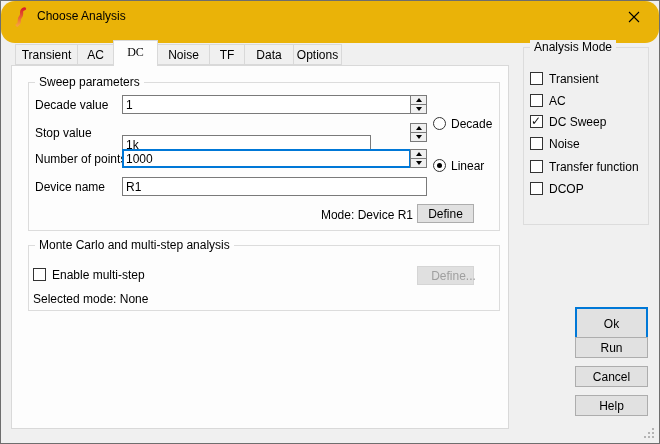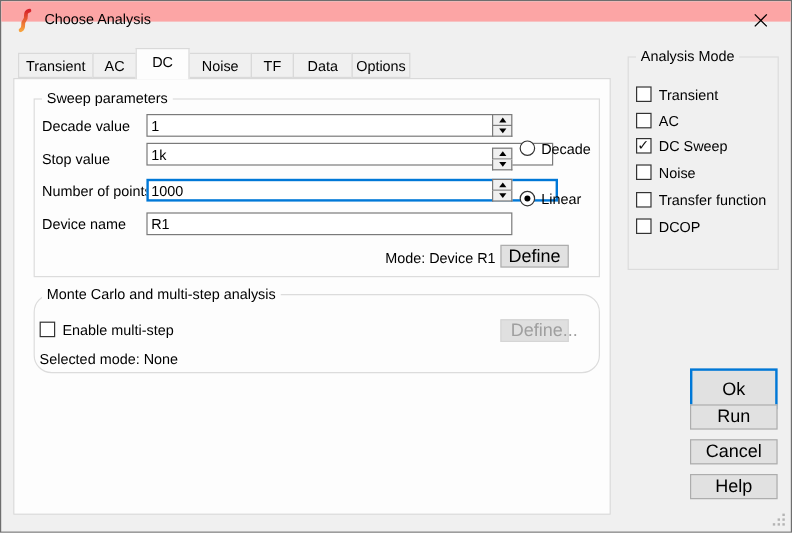--- a/index.html
+++ b/index.html
@@ -2,21 +2,21 @@
 <html><head>
 <meta charset="utf-8">
 <style>
   html,body{margin:0;padding:0;background:#cfcfcf;}
   *{box-sizing:border-box;font-family:"Liberation Sans","DejaVu Sans",sans-serif;}
   .dialog{
     position:relative;width:660px;height:444px;background:#f0f0f0;
     border:1px solid #6e6e6e;overflow:hidden;font-size:12px;color:#000;
   }
   
-  .titlebar{position:absolute;left:0;top:0;width:100%;height:17px;background:#fca5a5;}
+  .titlebar{position:absolute;left:0;top:0;width:100%;height:42px;background:#eab308;border-radius:14px;}
   .titlebar .logo{position:absolute;left:12px;top:6px;width:15px;height:20px;}
   .titlebar .title{position:absolute;left:36px;top:0;line-height:31px;font-size:12px;}
   .close-btn{position:absolute;right:10px;top:4px;width:30px;height:24px;
     display:flex;align-items:center;justify-content:center;cursor:default;}
   
   .tab{position:absolute;top:43px;height:21px;background:#f0f0f0;border:1px solid #d9d9d9;
        text-align:center;line-height:20px;z-index:1;}
   .tab.active{top:39px;height:26px;background:#fdfdfd;border-bottom:none;line-height:23px;z-index:3;}
   
   .page{position:absolute;left:10px;top:64px;width:498px;height:364px;
@@ -35,21 +35,21 @@
   .spin+.spin{border-top:none;}
   .spin::after{content:"";position:absolute;left:50%;top:50%;transform:translate(-50%,-50%);
     border-left:3px solid transparent;border-right:3px solid transparent;}
   .spin.up::after{border-bottom:4px solid #000;}
   .spin.down::after{border-top:4px solid #000;}
   .checkbox{position:absolute;width:13px;height:13px;border:1px solid #333;background:#fff;}
   .checkbox.is-checked::after{content:"\2713";position:absolute;left:0px;top:-2px;font-size:12px;color:#111;}
   .radio{position:absolute;width:13px;height:13px;border:1px solid #333;border-radius:50%;background:#fff;}
   .radio.is-checked::after{content:"";position:absolute;left:3px;top:3px;width:5px;height:5px;
     border-radius:50%;background:#000;}
-  .btn{position:absolute;background:#e1e1e1;border:1px solid #adadad;font-size:15px;
+  .btn{position:absolute;background:#e1e1e1;border:1px solid #adadad;font-size:12px;
        text-align:center;display:flex;align-items:center;justify-content:center;cursor:default;}
   .btn.default{border:2px solid #0078d7;}
   .btn.disabled{background:#e0e0e0;border-color:#d5d5d5;color:#9f9f9f;}
   .mode-text{position:absolute;text-align:right;white-space:nowrap;line-height:15px;}
   .grip{position:absolute;right:5px;bottom:5px;width:2px;height:2px;background:#b4b4b4;
     box-shadow:-4px 0 #b4b4b4,-8px 0 #b4b4b4,0 -4px #b4b4b4,-4px -4px #b4b4b4,0 -8px #b4b4b4;}
 </style>
 </head>
 <body>
 
@@ -70,66 +70,66 @@
     <span class="title">Choose Analysis</span>
     <span class="close-btn">
       <svg width="12" height="12" viewBox="0 0 12 12">
         <path d="M1 1 L11 11 M11 1 L1 11" stroke="#000" stroke-width="1.1"></path>
       </svg>
     </span>
   </div>
 
   <div class="tab" style="left:14px;width:63px;">Transient</div>
   <div class="tab" style="left:76px;width:37px;">AC</div>
-  <div class="tab active" style="left:112px;width:45px;">DC</div>
+  <div class="tab active" style="left:112px;width:45px;font-family:Liberation Serif, serif;">DC</div>
   <div class="tab" style="left:156px;width:53px;">Noise</div>
   <div class="tab" style="left:208px;width:36px;">TF</div>
   <div class="tab" style="left:243px;width:50px;">Data</div>
   <div class="tab" style="left:292px;width:49px;">Options</div>
 
   <div class="page">
 
     <div class="group" style="left:16px;top:16px;width:472px;height:149px;">
       <span class="legend">Sweep parameters</span>
 
       <span class="lbl" style="left:6px;top:15px;">Decade value</span>
       <input class="field" style="left: 93px; top: 12px; width: 289px;" value="1">
       <span class="spinner" style="left:381px;top:12px;">
         <span class="spin up"></span>
         <span class="spin down"></span>
       </span>
 
       <span class="lbl" style="left:6px;top:43px;">Stop value</span>
-      <input class="field" style="left: 93px; top: 36px; width: 339px;" value="1k">
+      <input class="field" style="left: 93px; top: 52px; width: 249px;" value="1k">
       <span class="spinner" style="left:381px;top:40px;">
         <span class="spin up"></span>
         <span class="spin down"></span>
       </span>
 
       <span class="lbl" style="left:6px;top:69px;">Number of points</span>
-      <input class="field focused" style="left: 93px; top: 66px; width: 343px;" value="1000">
+      <input class="field focused" style="left: 93px; top: 66px; width: 289px;" value="1000">
       <span class="spinner" style="left:381px;top:66px;">
         <span class="spin up"></span>
         <span class="spin down"></span>
       </span>
 
       <span class="lbl" style="left:6px;top:97px;">Device name</span>
       <input class="field" style="left: 93px; top: 94px; width: 305px;" value="R1">
 
       <span class="radio" style="left:404px;top:34px;"></span>
       <span class="lbl" style="left:422px;top:34px;">Decade</span>
 
       <span class="radio is-checked" style="left:404px;top:76px;"></span>
       <span class="lbl" style="left:422px;top:76px;">Linear</span>
 
       <span class="mode-text" style="left:200px;top:125px;width:184px;">Mode: Device R1</span>
       <span class="btn" style="left:388px;top:121px;width:57px;height:19px;">Define</span>
     </div>
 
-    <div class="group" style="left:16px;top:179px;width:472px;height:66px;border-radius:15px;">
+    <div class="group" style="left:16px;top:179px;width:472px;height:66px;">
       <span class="legend">Monte Carlo and multi-step analysis</span>
 
       <span class="checkbox" style="left:4px;top:22px;"></span>
       <span class="lbl" style="left:23px;top:22px;">Enable multi-step</span>
 
       <span class="btn disabled" style="left:388px;top:20px;width:57px;height:19px;padding-left:16px;">Define...</span>
 
       <span class="lbl" style="left:4px;top:46px;">Selected mode: None</span>
     </div>
   </div>

